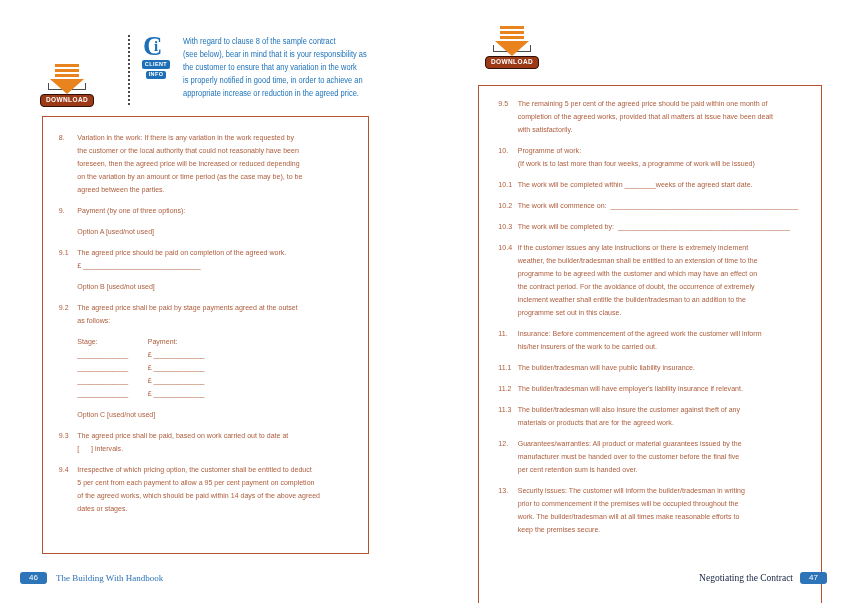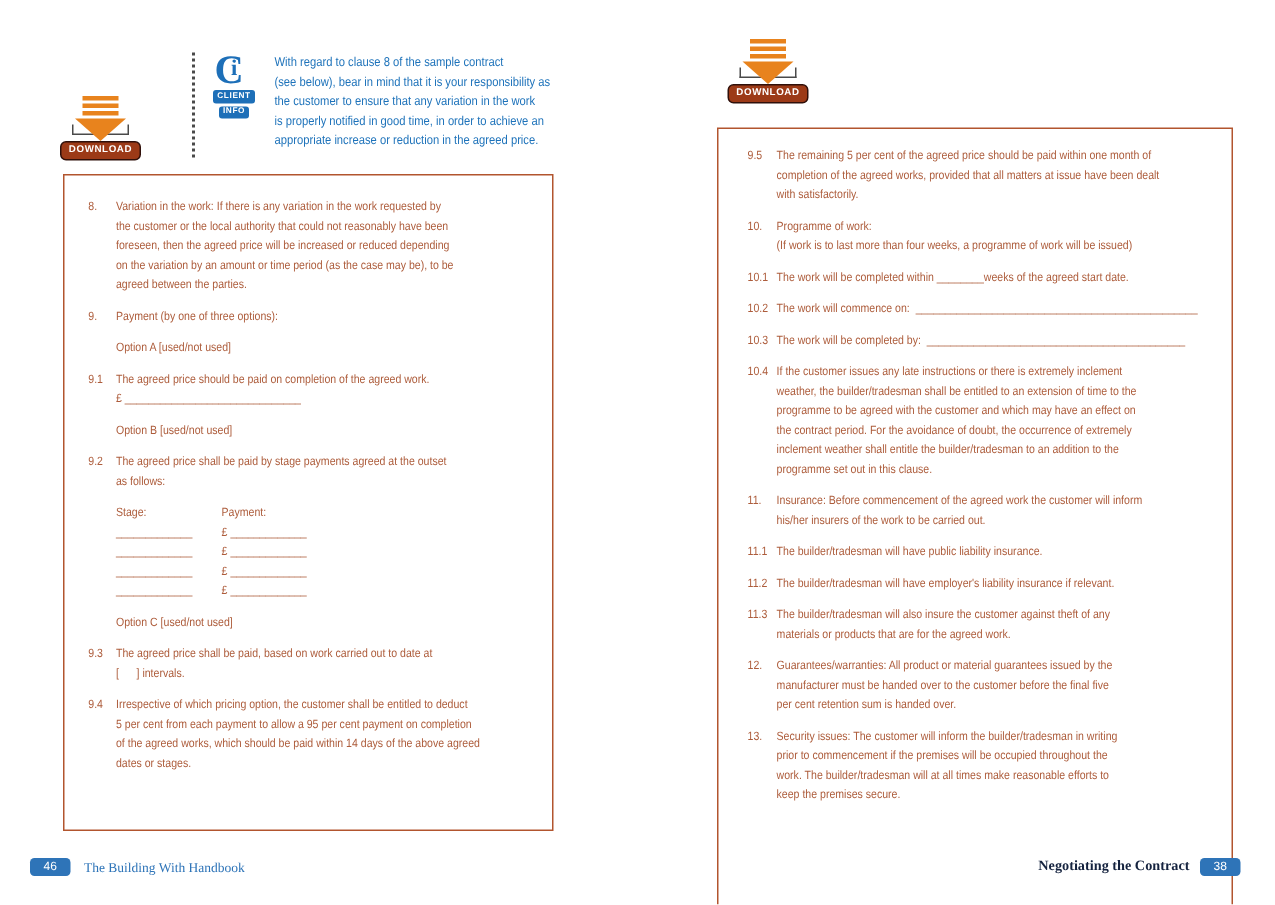--- a/index.html
+++ b/index.html
@@ -47,21 +47,21 @@
   .srow { display:flex; }
   .scol1 { width:80px; }
 
   
   .foot { position:absolute; top:572px; display:flex; align-items:center; }
   .foot-left { left:20px; gap:9px; }
   .foot-right { right:23px; gap:7px; }
   .pageno { display:inline-block; min-width:27px; height:12px; background:#2e74b8; color:#fff;
             font-size:8px; font-weight:normal; line-height:12px; text-align:center; border-radius:3px; }
   .booktitle { font-family:"Liberation Serif", serif; font-size:9px; color:#2e74b8; }
-  .sectitle { font-family:"Liberation Serif", serif; font-size:9.5px; font-weight:bold; color:#15233f; }
+  .sectitle { font-family:"Liberation Serif", serif; font-size:9.5px; font-weight:normal; color:#15233f; }
 </style>
 </head>
 <body>
 
 <div class="canvas">
 
   <section>
 
     <div class="dl dl-left">
       <div class="dl-arrow">
@@ -243,17 +243,17 @@
             <span class="ctext">Security issues: The customer will inform the builder/tradesman in writing
 prior to commencement if the premises will be occupied throughout the
 work. The builder/tradesman will at all times make reasonable efforts to
 keep the premises secure.</span>
           </div>
         </div>
     </div>
 
     <footer class="foot foot-right">
       <span class="sectitle">Negotiating the Contract</span>
-      <span class="pageno">38</span>
+      <span class="pageno">47</span>
     </footer>
   </section>
 
 </div>
 
 </body></html>

